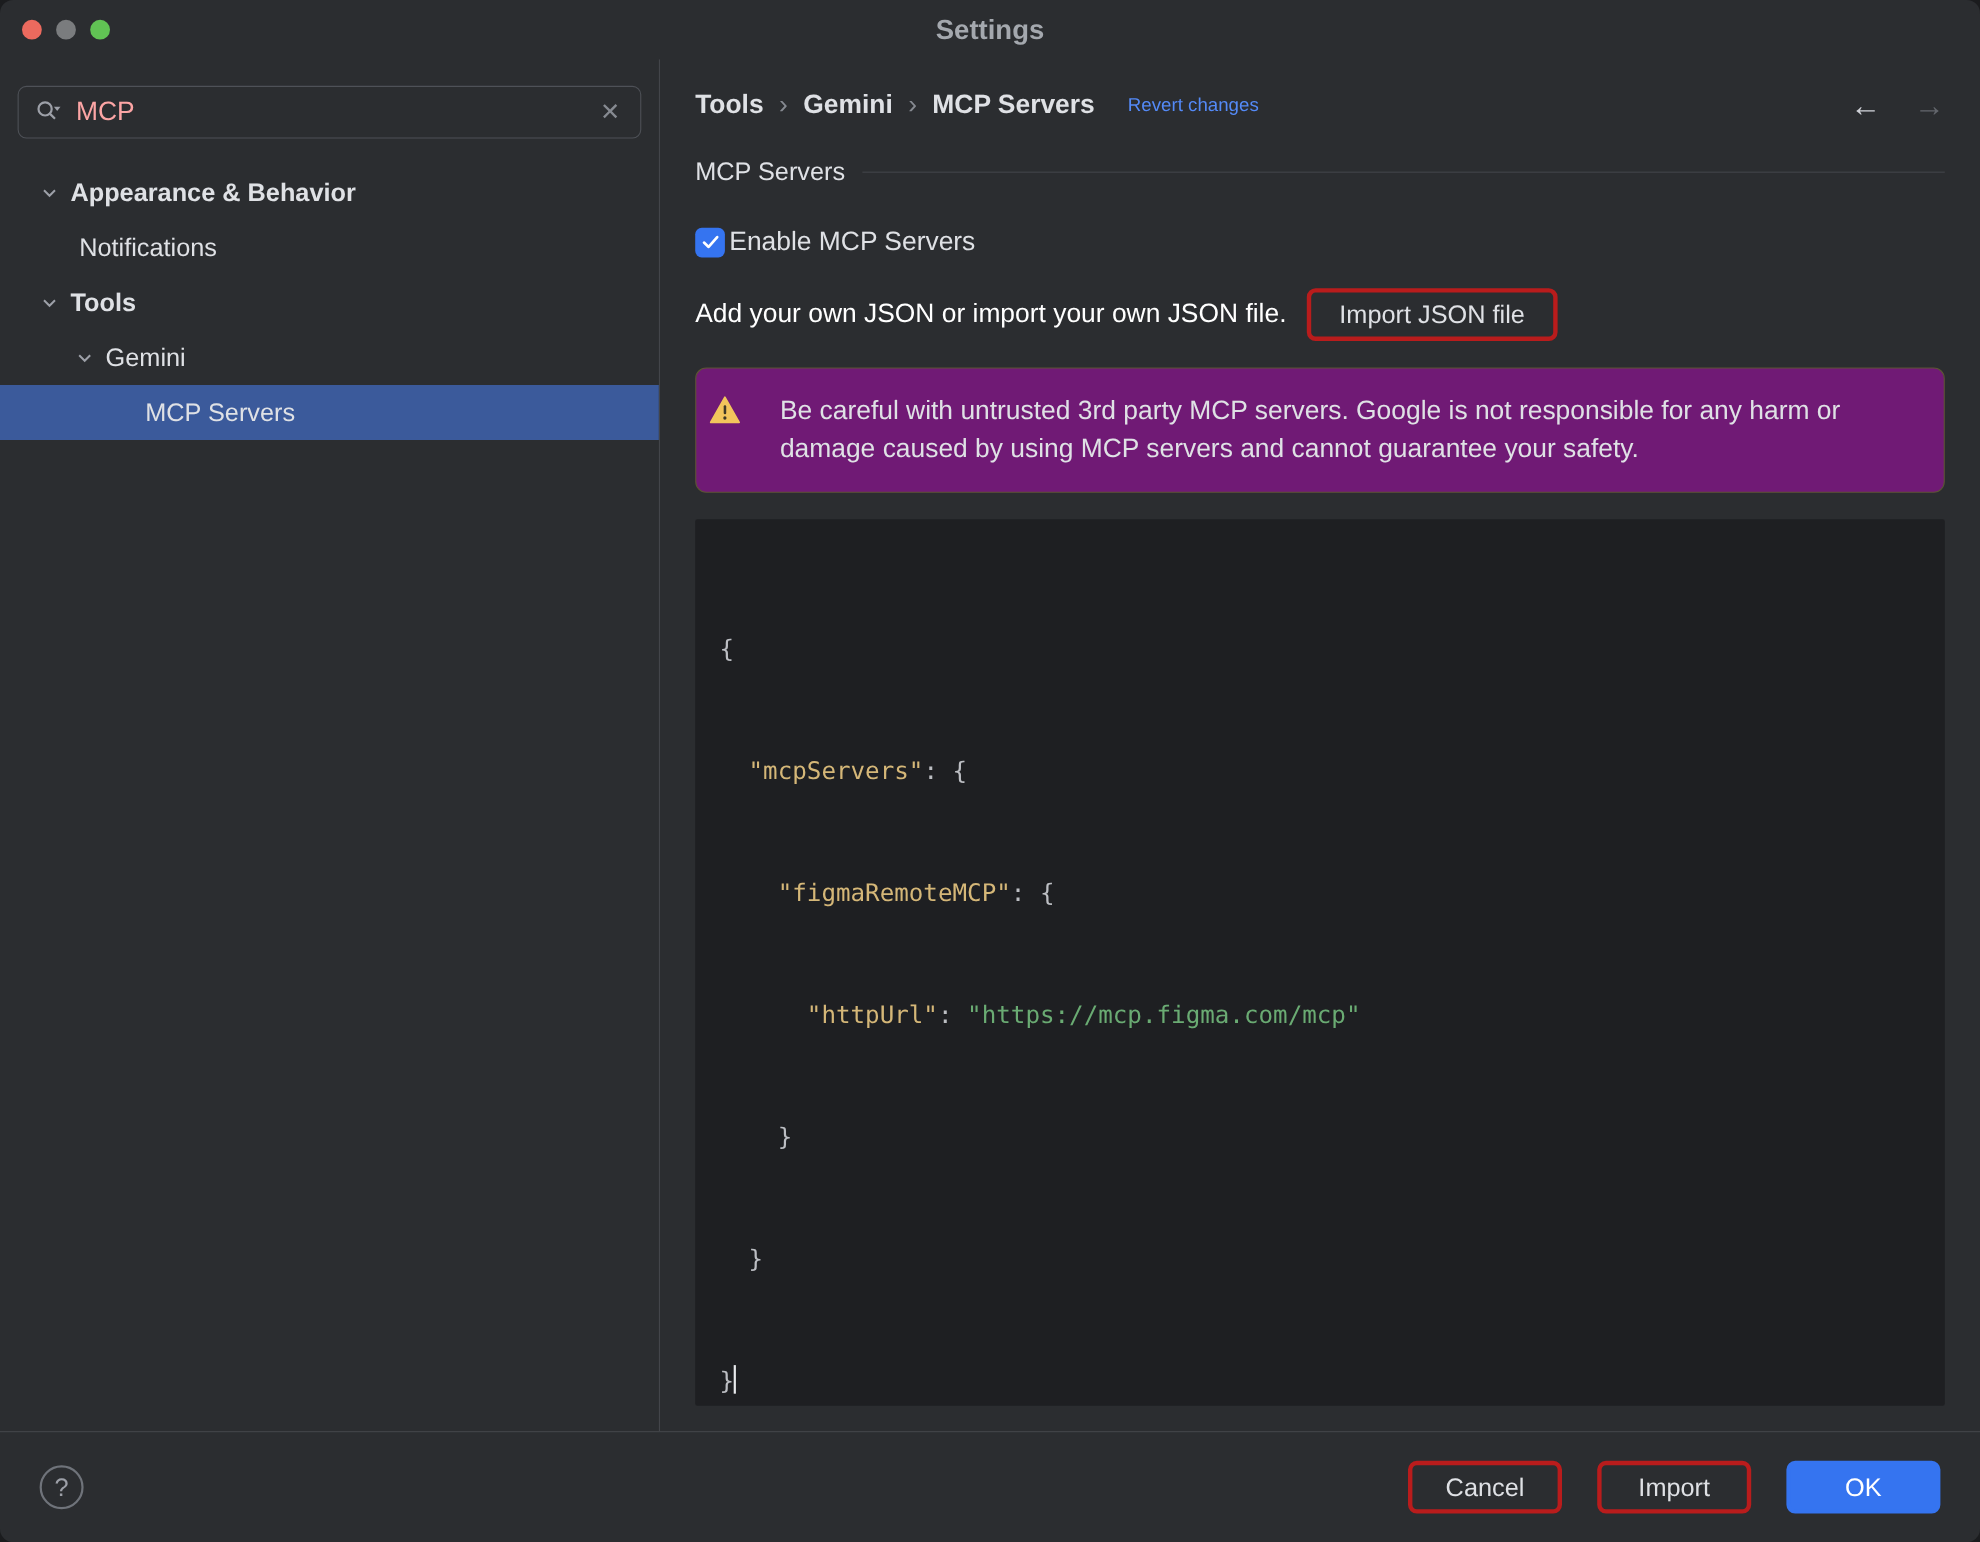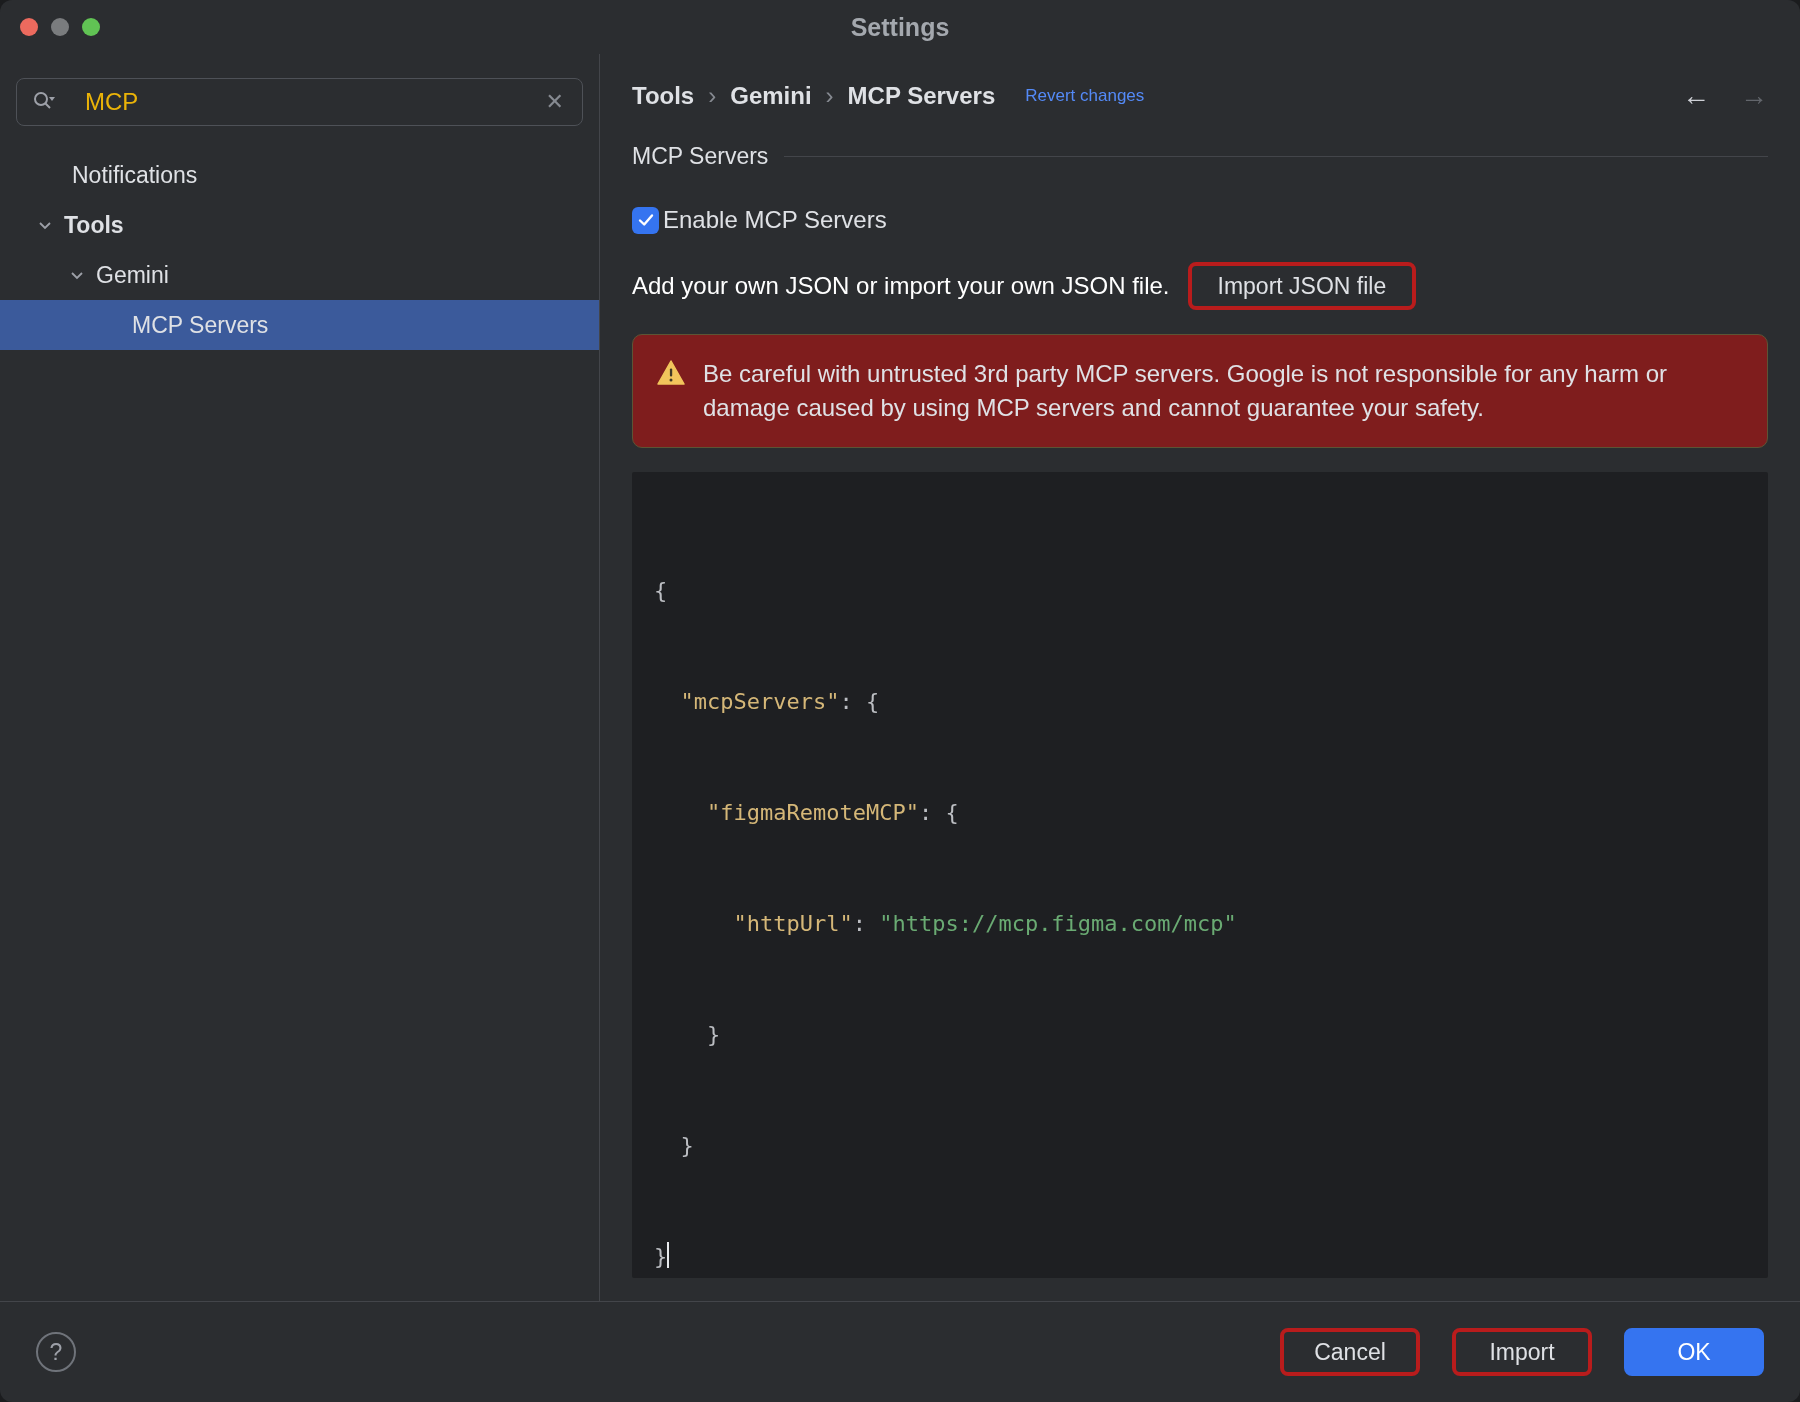--- a/index.html
+++ b/index.html
@@ -31,21 +31,21 @@
   .sidebar { border-right: 1px solid #43454A; padding-top: 24px; overflow: hidden; }
   .searchbox {
     margin: 0 16px 24px 16px; height: 48px;
     border: 1px solid #4E5157; border-radius: 8px;
     display: flex; align-items: center; padding: 0 14px;
     background: #2B2D30;
   }
   .searchbox .mag { flex: 0 0 auto; margin-right: 12px; display: flex; align-items: center; }
   .searchbox input {
     flex: 1 1 auto; background: transparent; border: none; outline: none;
-    color: #eab308; font-size: 24px; font-family: "Liberation Sans", sans-serif; margin-left: 16px;
+    color: #fca5a5; font-size: 24px; font-family: "Liberation Sans", sans-serif;
   }
   .searchbox .clear { color: #868A91; font-size: 22px; cursor: pointer; padding: 2px 4px; }
 
   .tree { font-size: 23px; }
   .tree-row { height: 50px; display: flex; align-items: center; color: #DFE1E5; cursor: pointer; }
   .tree-row .chev { width: 18px; display: flex; align-items: center; justify-content: center; margin-right: 10px; }
   .tree-row.bold { font-weight: bold; }
   .tree-row.selected { background: #3B5A9B; }
   .ind-0 { padding-left: 36px; }
   .ind-1 { padding-left: 72px; }
@@ -75,22 +75,22 @@
   .import-text { font-size: 24px; color: #ffffff; }
   .btn {
     height: 48px; border-radius: 8px; border: 4px solid #b91c1c;
     background: transparent; color: #DFE1E5; font-size: 23px;
     font-family: "Liberation Sans", sans-serif;
     padding: 0 26px; cursor: pointer;
   }
 
   .warning {
     margin-top: 24px; border-radius: 10px;
-    background: #7f1d1d; border: 1px solid #5C5435;
-    padding: 22px 24px; display: flex; gap: 18px; align-items: flex-start;
+    background: #701a75; border: 1px solid #5C5435;
+    padding: 22px 12px; display: flex; gap: 36px; align-items: flex-start;
   }
   .warning .w-icon { flex: 0 0 auto; margin-top: 3px; }
   .warning .w-text { font-size: 24px; line-height: 34px; color: #DFE1E5; }
 
   .editor {
     margin-top: 24px; flex: 1 1 auto; min-height: 0;
     background: #1E1F22; border-radius: 2px;
     padding: 26px 22px;
     font-family: "DejaVu Sans Mono", "Liberation Mono", monospace;
     font-size: 22px; line-height: 37px;
@@ -137,20 +137,28 @@
             <circle cx="10" cy="10" r="6" fill="none" stroke="#9DA0A8" stroke-width="2"></circle>
             <line x1="14.5" y1="14.5" x2="19" y2="19" stroke="#9DA0A8" stroke-width="2"></line>
             <polygon points="18,8 24,8 21,12" fill="#9DA0A8"></polygon>
           </svg>
         </span>
         <input type="text" value="MCP" style="">
         <span class="clear">✕</span>
       </div>
 
       <div class="tree">
+        <div class="tree-row bold ind-0">
+          <span class="chev">
+            <svg width="18" height="18" viewBox="0 0 18 18">
+                <polyline points="4,7 9,12 14,7" fill="none" stroke="#9DA0A8" stroke-width="1.8"></polyline>
+              </svg>
+          </span>
+          <span>Appearance &amp; Behavior</span>
+        </div>
         <div class="tree-row ind-1">
           <span>Notifications</span>
         </div>
         <div class="tree-row bold ind-0">
           <span class="chev">
             <svg width="18" height="18" viewBox="0 0 18 18">
                 <polyline points="4,7 9,12 14,7" fill="none" stroke="#9DA0A8" stroke-width="1.8"></polyline>
               </svg>
           </span>
           <span>Tools</span>

